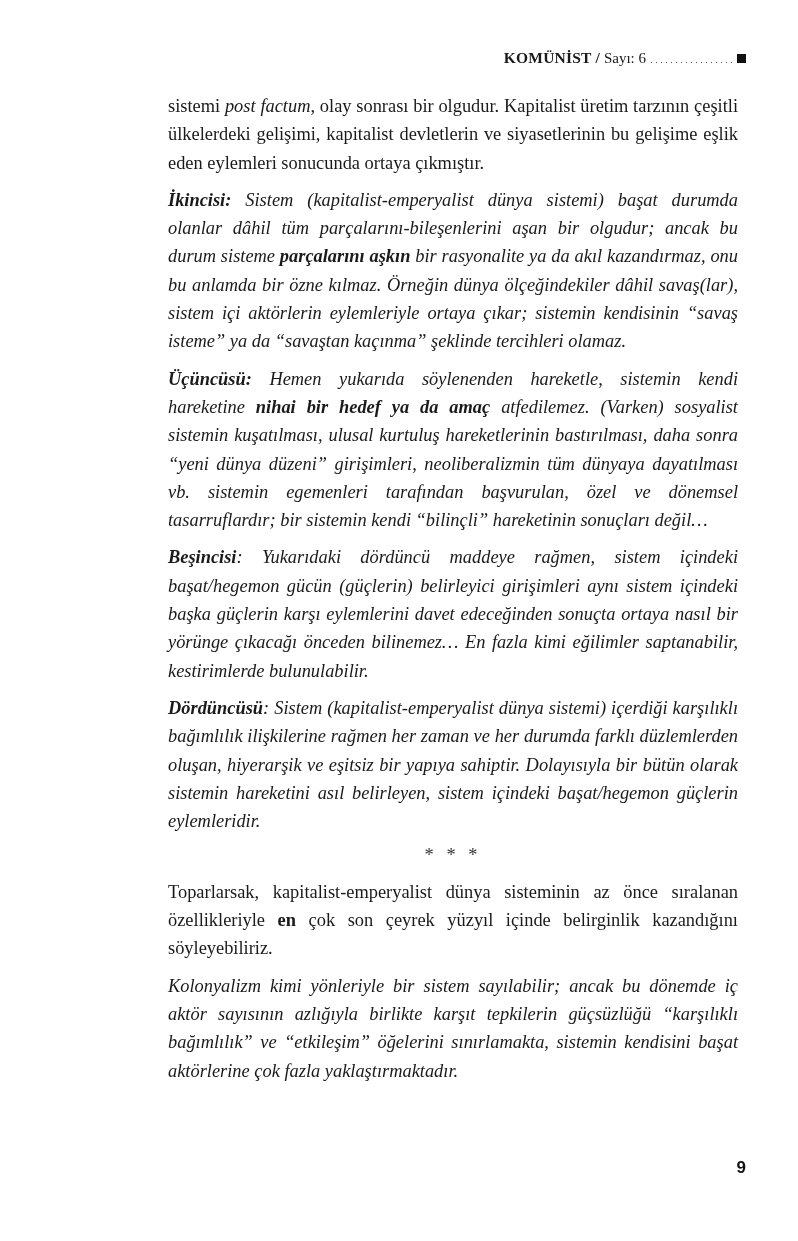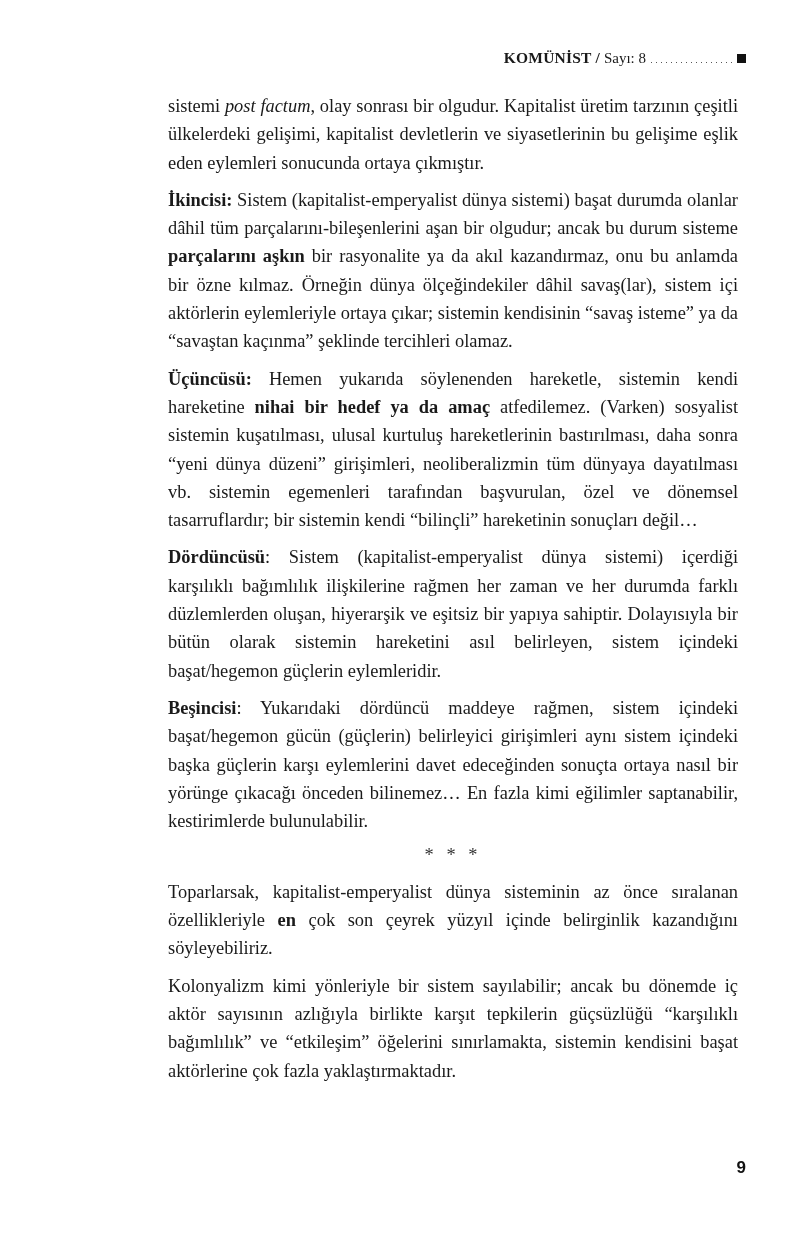--- a/index.html
+++ b/index.html
@@ -81,20 +81,21 @@
     margin: 0 0 3px 0;
     font-size: 18.4px;
     line-height: 28.3px;
     text-align: justify;
     text-justify: inter-word;
     hyphens: manual;
     -webkit-hyphens: manual;
   }
   p.para.gap {
     margin-top: 9px;
+    font-style: italic;
   }
   .b { font-weight: bold; }
   .i { font-style: italic; }
 
   .stars {
     text-align: center;
     font-size: 18.4px;
     line-height: 28.3px;
     letter-spacing: 4px;
     margin: 6px 0 8px 0;
@@ -114,32 +115,32 @@
 </style>
 </head>
 <body>
 
 <div class="page">
 
   <div class="running-header">
     <div class="header-inner">
       <span class="header-title">KOMÜNİST</span>
       <span class="header-sep">/</span>
-      <span class="header-issue">Sayı: 8</span>
+      <span class="header-issue">Sayı: 6</span>
       <span class="header-leader"></span>
       <span class="header-square"></span>
     </div>
   </div>
 
   <div class="content">
     <p class="para" id="p1"><span>sistemi </span><span class="i">post factum</span><span>, olay sonrası bir olgudur. Kapitalist üretim tarzının çeşitli ülkelerdeki gelişimi, kapitalist devletlerin ve siyasetlerinin bu gelişime eşlik eden eylemleri sonucunda ortaya çıkmıştır.</span></p>
     <p class="para gap" id="p2"><span class="b">İkincisi:</span><span> Sistem (kapitalist-emperyalist dünya sistemi) başat durumda olanlar dâhil tüm parçalarını-bileşenlerini aşan bir olgudur; ancak bu durum sisteme </span><span class="b">parçalarını aşkın</span><span> bir rasyonalite ya da akıl kazandırmaz, onu bu anlamda bir özne kılmaz. Örneğin dünya ölçeğindekiler dâhil savaş(lar), sistem içi aktörlerin eylemleriyle ortaya çıkar; sistemin kendisinin “savaş isteme” ya da “savaştan kaçınma” şeklinde tercihleri olamaz.</span></p>
     <p class="para gap" id="p3"><span class="b">Üçüncüsü:</span><span> Hemen yukarıda söylenenden hareketle, sistemin kendi hareketine </span><span class="b">nihai bir hedef ya da amaç</span><span> atfedilemez. (Varken) sosyalist sistemin kuşatılması, ulusal kurtuluş hareketlerinin bastırılması, daha sonra “yeni dünya düzeni” girişimleri, neoliberalizmin tüm dünyaya dayatılması vb. sistemin egemenleri tarafından başvurulan, özel ve dönemsel tasarruflardır; bir sistemin kendi “bilinçli” hareketinin sonuçları değil…</span></p>
+    <p class="para gap" id="p5"><span class="b">Beşincisi</span><span>: Yukarıdaki dördüncü maddeye rağmen, sistem içindeki başat/hegemon gücün (güçlerin) belirleyici girişimleri aynı sistem içindeki başka güçlerin karşı eylemlerini davet edeceğinden sonuçta ortaya nasıl bir yörünge çıkacağı önceden bilinemez… En fazla kimi eğilimler saptanabilir, kestirimlerde bulunulabilir.</span></p>
     <p class="para gap" id="p4"><span class="b">Dördüncüsü</span><span>: Sistem (kapitalist-emperyalist dünya sistemi) içerdiği karşılıklı bağımlılık ilişkilerine rağmen her zaman ve her durumda farklı düzlemlerden oluşan, hiyerarşik ve eşitsiz bir yapıya sahiptir. Dolayısıyla bir bütün olarak sistemin hareketini asıl belirleyen, sistem içindeki başat/hegemon güçlerin eylemleridir.</span></p>
-    <p class="para gap" id="p5"><span class="b">Beşincisi</span><span>: Yukarıdaki dördüncü maddeye rağmen, sistem içindeki başat/hegemon gücün (güçlerin) belirleyici girişimleri aynı sistem içindeki başka güçlerin karşı eylemlerini davet edeceğinden sonuçta ortaya nasıl bir yörünge çıkacağı önceden bilinemez… En fazla kimi eğilimler saptanabilir, kestirimlerde bulunulabilir.</span></p>
 
     <div class="stars">* * *</div>
 
     <p class="para" id="p6"><span>Toparlarsak, kapitalist-emperyalist dünya sisteminin az önce sıralanan özellikleriyle </span><span class="b">en</span><span> çok son çeyrek yüzyıl içinde belirginlik kazandığını söyleyebiliriz.</span></p>
     <p class="para gap" id="p7"><span>Kolonyalizm kimi yönleriyle bir sistem sayılabilir; ancak bu dönemde iç aktör sayısının azlığıyla birlikte karşıt tepkilerin güçsüzlüğü “karşılıklı bağımlılık” ve “etkileşim” öğelerini sınırlamakta, sistemin kendisini başat aktörlerine çok fazla yaklaştırmaktadır.</span></p>
   </div>
 
   <div class="folio">9</div>
 
 </div>

